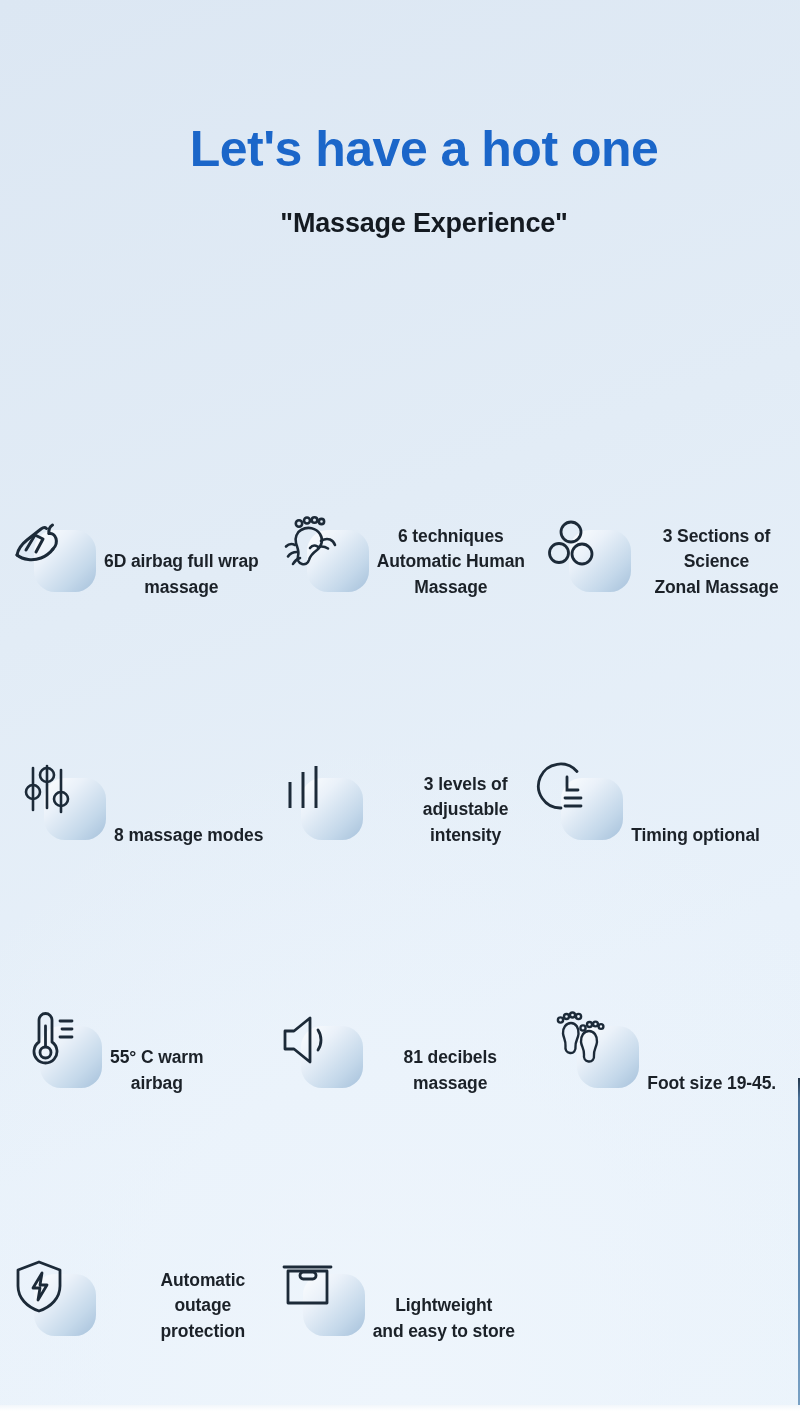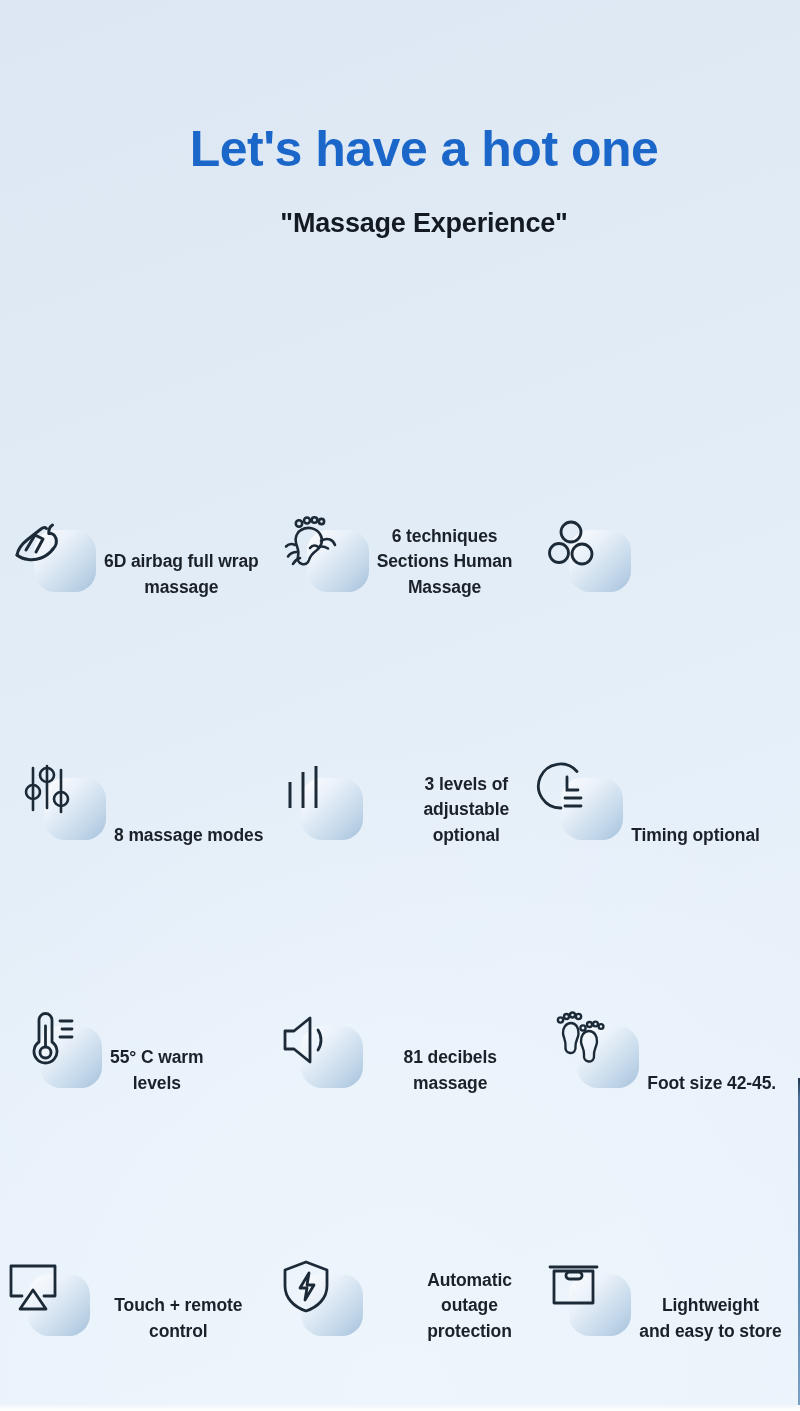--- a/index.html
+++ b/index.html
@@ -195,37 +195,39 @@
             <path d="M41 39c3.5-1 7-.5 10 1.5"></path>
             <path d="M18 37c-3-1.5-6.5-1-9 1.5"></path>
             <path d="M20 44c-3.5 0-7 1.5-9 4.5"></path>
             <path d="M23 50c-3 1-5.5 3-7 6"></path>
             <path d="M33 40c2-2.5 5-3 7.5-1.5"></path>
           </svg>
         </div>
       </div>
       <div class="caption">
         <div>6 techniques</div>
-        <div>Sections Human</div>
+        <div>Automatic Human</div>
         <div>Massage</div>
       </div>
     </div>
 
     <div class="cell c2">
       <div class="badge-wrap">
         <div class="badge"></div>
         <div class="glyph">
           <svg viewBox="0 0 72 72" fill="none" stroke="#1c2a38" stroke-width="2.8">
             <circle cx="32" cy="24" r="10"></circle>
             <circle cx="20" cy="45" r="9.5"></circle>
             <circle cx="43" cy="46" r="10"></circle>
           </svg>
         </div>
       </div>
       <div class="caption">
+        <div>3 Sections of Science</div>
+        <div>Zonal Massage</div>
       </div>
     </div>
 
     <div class="cell c3">
       <div class="badge-wrap">
         <div class="badge"></div>
         <div class="glyph">
           <svg viewBox="0 0 72 72" fill="none" stroke="#1c2a38" stroke-width="2.6" stroke-linecap="round">
             <line x1="19" y1="12" x2="19" y2="54"></line>
             <line x1="33" y1="10" x2="33" y2="52"></line>
@@ -247,21 +249,21 @@
         <div class="glyph">
           <svg viewBox="0 0 72 72" fill="none" stroke="#1c2a38" stroke-width="3" stroke-linecap="butt">
             <line x1="19" y1="26" x2="19" y2="52"></line>
             <line x1="32" y1="16" x2="32" y2="52"></line>
             <line x1="45" y1="10" x2="45" y2="52"></line>
           </svg>
         </div>
       </div>
       <div class="caption">
         <div>3 levels of</div>
-        <div>adjustable optional</div>
+        <div>adjustable intensity</div>
       </div>
     </div>
 
     <div class="cell c5">
       <div class="badge-wrap">
         <div class="badge"></div>
         <div class="glyph">
           <svg viewBox="0 0 72 72" fill="none" stroke="#1c2a38" stroke-width="2.8" stroke-linecap="round">
             <path d="M46 15.5A22 22 0 1 0 30 52"></path>
             <path d="M36 21v13h11"></path>
@@ -284,21 +286,21 @@
             <line x1="35.5" y1="22" x2="35.5" y2="42"></line>
             <circle cx="35.5" cy="48.5" r="5.5"></circle>
             <line x1="50" y1="17" x2="62" y2="17"></line>
             <line x1="52" y1="25" x2="62" y2="25"></line>
             <line x1="50" y1="33" x2="62" y2="33"></line>
           </svg>
         </div>
       </div>
       <div class="caption">
         <div>55° C warm</div>
-        <div>levels</div>
+        <div>airbag</div>
       </div>
     </div>
 
     <div class="cell c7">
       <div class="badge-wrap">
         <div class="badge"></div>
         <div class="glyph">
           <svg viewBox="0 0 72 72" fill="none" stroke="#1c2a38" stroke-width="2.8" stroke-linecap="round" stroke-linejoin="round">
             <path d="M14 27h9l16-13v44L23 45h-9z"></path>
             <path d="M47 26c4 6 4 14 0 20"></path>
@@ -322,38 +324,24 @@
             <circle cx="31.5" cy="12.5" r="2.6"></circle>
             <path d="M42 27c5 0 8.5 5 8 11-.5 5-3.5 8.5-3 13 .5 4-2 7-5.5 6.5-3.5-.5-5-3.5-4.5-7 .5-5-2.5-8-3-12.5C33.5 32 37 27 42 27z"></path>
             <circle cx="36" cy="24" r="2.6"></circle>
             <circle cx="42.5" cy="20.5" r="2.5"></circle>
             <circle cx="48.5" cy="20" r="2.4"></circle>
             <circle cx="54" cy="22.5" r="2.4"></circle>
           </svg>
         </div>
       </div>
       <div class="caption">
-        <div>Foot size 42-45.</div>
-      </div>
-    </div>
-
-    <div class="cell c9">
-      <div class="badge-wrap">
-        <div class="badge"></div>
-        <div class="glyph">
-          <svg viewBox="0 0 72 72" fill="none" stroke="#1c2a38" stroke-width="2.8" stroke-linecap="round" stroke-linejoin="round">
-            <path d="M24 44H13V14h44v30H46"></path>
-            <path d="M35 38l13 19H22z"></path>
-          </svg>
-        </div>
-      </div>
-      <div class="caption">
-        <div>Touch + remote control</div>
-      </div>
-    </div>
+        <div>Foot size 19-45.</div>
+      </div>
+    </div>
+
 
     <div class="cell c10">
       <div class="badge-wrap">
         <div class="badge"></div>
         <div class="glyph">
           <svg viewBox="0 0 72 72" fill="none" stroke="#1c2a38" stroke-width="2.8" stroke-linecap="round" stroke-linejoin="round">
             <path d="M35 10l21 8v16c0 12-9 21-21 25-12-4-21-13-21-25V18z"></path>
             <path d="M38 21l-9 15h7l-2 12 9-15h-7z"></path>
           </svg>
         </div>

